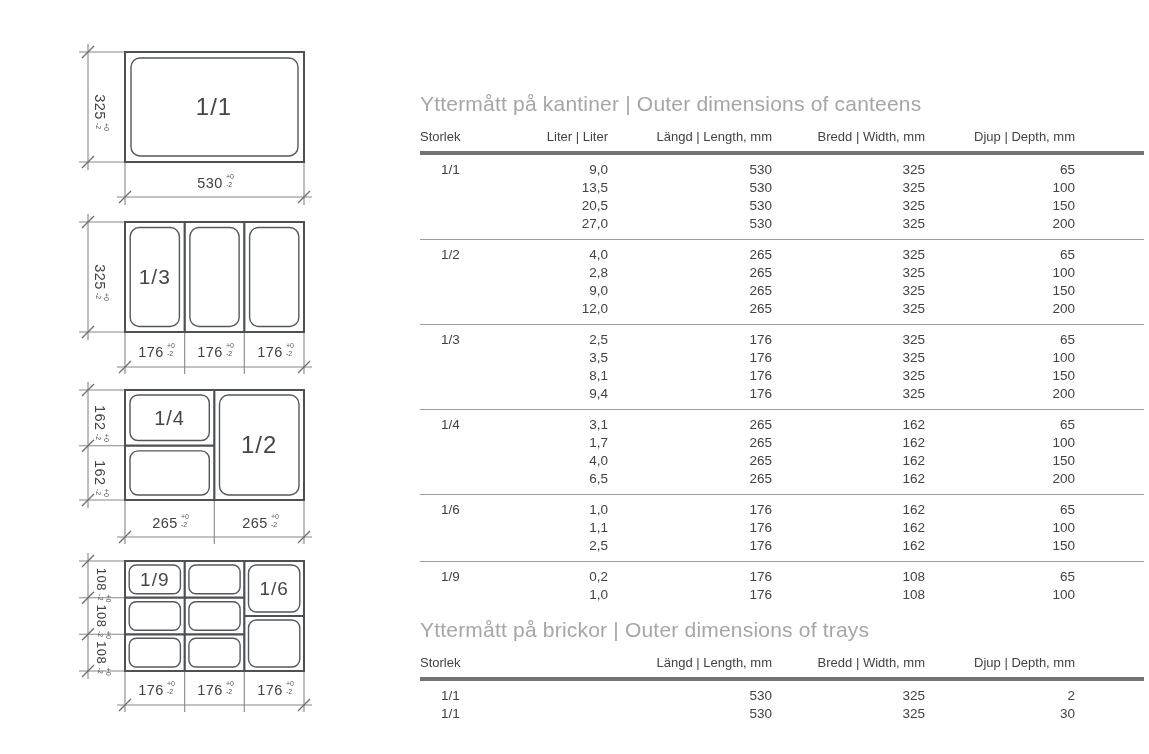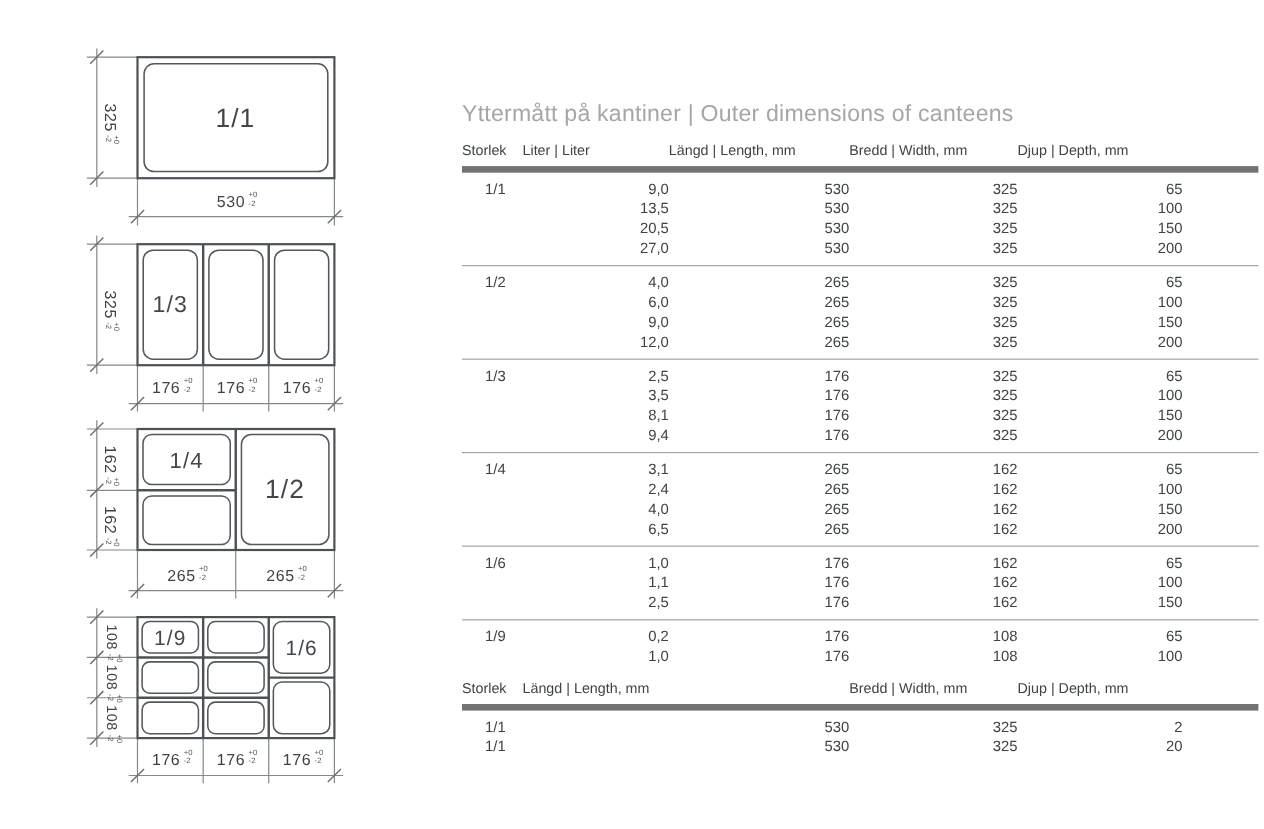--- a/index.html
+++ b/index.html
@@ -11,23 +11,23 @@
   .diagrams-svg { position:absolute; left:0; top:0; }
 
   .panel { position:absolute; left:420px; width:724px; }
   .panel-canteens { top:44px;margin-top:48px; }
   .panel-trays { top:618px; }
 
   .tbl-title {
     font-size:21px; font-weight:400; color:#a6a6a8;
     margin:0 0 13px 0; line-height:24px; letter-spacing:0.2px;
   }
-  .t-header { display:grid; padding-bottom:6px; border-bottom:6px solid #737373; }
+  .t-header { display:grid; padding-bottom:6px; border-bottom:4px solid #737373; }
   .th { font-size:13px; color:#3f4347; line-height:16px; }
-  .th.num { }
+  .th.num { text-align:right; }
   .cols5 { grid-template-columns:55px 133px 164px 153px 150px 68px; }
   .cols4 { grid-template-columns:55px 297px 153px 150px 68px; }
 
   .t-group { padding:6px 0; }
   .t-group + .t-group { border-top:1px solid #9c9c9e; }
   .t-row { display:grid; height:18px; line-height:18px; font-size:13.5px; }
   .t-cell.num { text-align:right; }
   .t-cell.size { padding-left:21px; }
 
   
@@ -229,21 +229,21 @@
         <div class="t-row cols5">
           <div class="t-cell size">1/2</div>
           <div class="t-cell num">4,0</div>
           <div class="t-cell num">265</div>
           <div class="t-cell num">325</div>
           <div class="t-cell num">65</div>
           <div class="t-cell filler"></div>
         </div>
         <div class="t-row cols5">
           <div class="t-cell size"></div>
-          <div class="t-cell num">6,0</div>
+          <div class="t-cell num">2,8</div>
           <div class="t-cell num">265</div>
           <div class="t-cell num">325</div>
           <div class="t-cell num">100</div>
           <div class="t-cell filler"></div>
         </div>
         <div class="t-row cols5">
           <div class="t-cell size"></div>
           <div class="t-cell num">9,0</div>
           <div class="t-cell num">265</div>
           <div class="t-cell num">325</div>
@@ -297,21 +297,21 @@
         <div class="t-row cols5">
           <div class="t-cell size">1/4</div>
           <div class="t-cell num">3,1</div>
           <div class="t-cell num">265</div>
           <div class="t-cell num">162</div>
           <div class="t-cell num">65</div>
           <div class="t-cell filler"></div>
         </div>
         <div class="t-row cols5">
           <div class="t-cell size"></div>
-          <div class="t-cell num">2,4</div>
+          <div class="t-cell num">1,7</div>
           <div class="t-cell num">265</div>
           <div class="t-cell num">162</div>
           <div class="t-cell num">100</div>
           <div class="t-cell filler"></div>
         </div>
         <div class="t-row cols5">
           <div class="t-cell size"></div>
           <div class="t-cell num">4,0</div>
           <div class="t-cell num">265</div>
           <div class="t-cell num">162</div>
@@ -368,38 +368,39 @@
           <div class="t-cell num">176</div>
           <div class="t-cell num">108</div>
           <div class="t-cell num">100</div>
           <div class="t-cell filler"></div>
         </div>
       </div>
     </div>
 </div>
 
 <div class="panel panel-trays">
+  <h2 class="tbl-title">Yttermått på brickor | Outer dimensions of trays</h2>
   <div class="t-header cols4">
     <div class="th size">Storlek</div>
     <div class="th num">Längd | Length, mm</div>
     <div class="th num">Bredd | Width, mm</div>
     <div class="th num">Djup | Depth, mm</div>
     <div class="th filler"></div>
   </div>
   <div>
       <div class="t-group">
         <div class="t-row cols4">
           <div class="t-cell size">1/1</div>
           <div class="t-cell num">530</div>
           <div class="t-cell num">325</div>
           <div class="t-cell num">2</div>
           <div class="t-cell filler"></div>
         </div>
         <div class="t-row cols4">
           <div class="t-cell size">1/1</div>
           <div class="t-cell num">530</div>
           <div class="t-cell num">325</div>
-          <div class="t-cell num">20</div>
+          <div class="t-cell num">30</div>
           <div class="t-cell filler"></div>
         </div>
       </div>
     </div>
 </div>
 
 </body></html>

